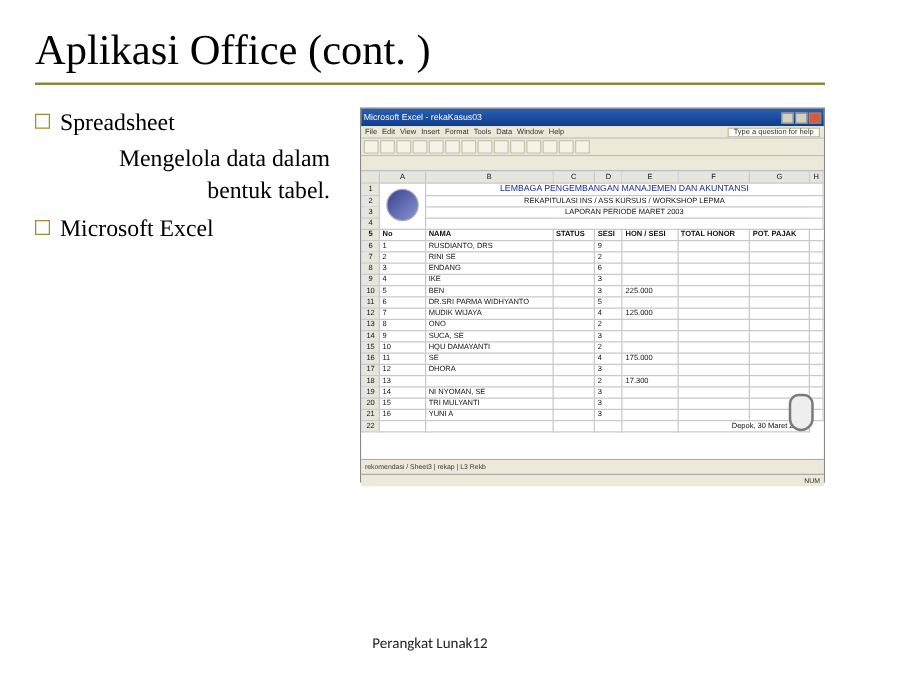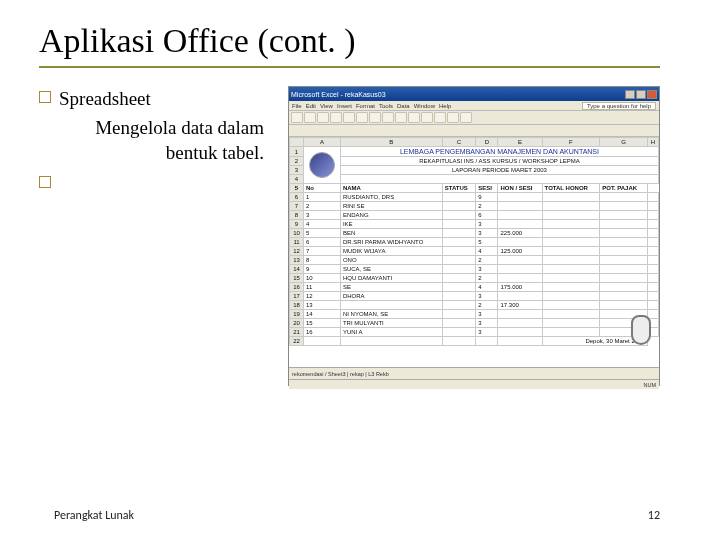--- a/index.html
+++ b/index.html
@@ -1,17 +1,17 @@
 <!DOCTYPE html>
 <html><head>
 <meta charset="utf-8">
 <style>
   * { box-sizing: border-box; margin: 0; padding: 0; }
   html, body { width: 720px; height: 540px; background: #fff; font-family: "Times New Roman", serif; }
-  .slide { width: 688px; height: 540px; position: relative; padding: 22px 28px 0 39px; }
+  .slide { width: 688px; height: 540px; position: relative; padding: 22px 28px 0 28px; }
   .title { font-size: 34px; font-weight: 400; color: #000; margin-bottom: 6px; }
   .underline { height: 2px; background: #8a8a3a; margin-bottom: 18px; }
   .body { display: flex; gap: 24px; }
   .left { width: 260px; }
   .bullet { font-size: 19px; line-height: 1.32; margin-bottom: 4px; display: flex; }
   .bullet .mark { width: 12px; height: 12px; border: 1.5px solid #aa8833; margin-right: 8px; margin-top: 5px; flex-shrink: 0; }
   .bullet .text {}
   .sub { margin-left: 20px; font-size: 19px; line-height: 1.32; margin-bottom: 6px; text-align: right; }
   .right { flex: 1; }
   .excel-shot { width: 372px; height: 300px; border: 1px solid #888; background: #f2f2ea; position: relative; font-family: Arial, sans-serif; }
@@ -29,39 +29,40 @@
   table.sheet thead th { background:#e6e6dc; font-weight:normal; text-align:center; }
   table.sheet .rh { background:#e6e6dc; width:14px; text-align:center; }
   .doc-title { text-align:center; font-size:7px; color:#1b2f99; white-space:normal; }
   .doc-sub1 { text-align:center; font-size:6px; }
   .doc-sub2 { text-align:center; font-size:6px; }
   .logo { width:26px; height:26px; border:1px solid #aaa; border-radius:50%; background:linear-gradient(135deg,#38418c,#8894d6); display:inline-block; }
   .ex-tabs { height:12px; background:#ece9d8; border-top:1px solid #aaa; font-size:5.5px; display:flex; align-items:center; padding:0 3px; color:#333; }
   .ex-status { height:10px; background:#ece9d8; border-top:1px solid #aaa; font-size:5.5px; display:flex; align-items:center; justify-content:flex-end; padding:0 3px; color:#333; }
   .clip-deco { position:absolute; right:4px; bottom:16px; width:28px; height:36px; }
   .clip-deco .clip { width:20px; height:30px; border:2px solid #7a7a7a; border-radius:8px 8px 10px 10px; position:absolute; top:0; left:4px; background:#eee; }
-  .footer { position: absolute; bottom: 18px; left: 28px; right: 28px; display:flex; justify-content:space-between; font-family: Calibri, Arial, sans-serif; font-size: 12px; color:#222;margin-left:26px; }
+  .footer { position: absolute; bottom: 18px; left: 28px; right: 28px; display:flex; justify-content:center; font-family: Calibri, Arial, sans-serif; font-size: 12px; color:#222; }
   .r { text-align:right; }
 </style>
 </head>
 <body>
 
 <div class="slide">
   <h1 class="title">Aplikasi Office (cont. )</h1>
   <div class="underline"></div>
 
   <div class="body">
     <div class="left">
       <div class="bullet">
         <span class="mark"></span>
         <span class="text">Spreadsheet</span>
       </div>
       <div class="sub">Mengelola data dalam bentuk tabel.</div>
       <div class="bullet">
         <span class="mark"></span>
+        <span class="text">Microsoft Excel</span>
       </div>
     </div>
 
     <div class="right">
       <div class="excel-shot">
         <div class="ex-titlebar">
           <span>Microsoft Excel - rekaKasus03</span>
           <span class="wbtns">
             <span class="wbtn"></span>
             <span class="wbtn"></span>

